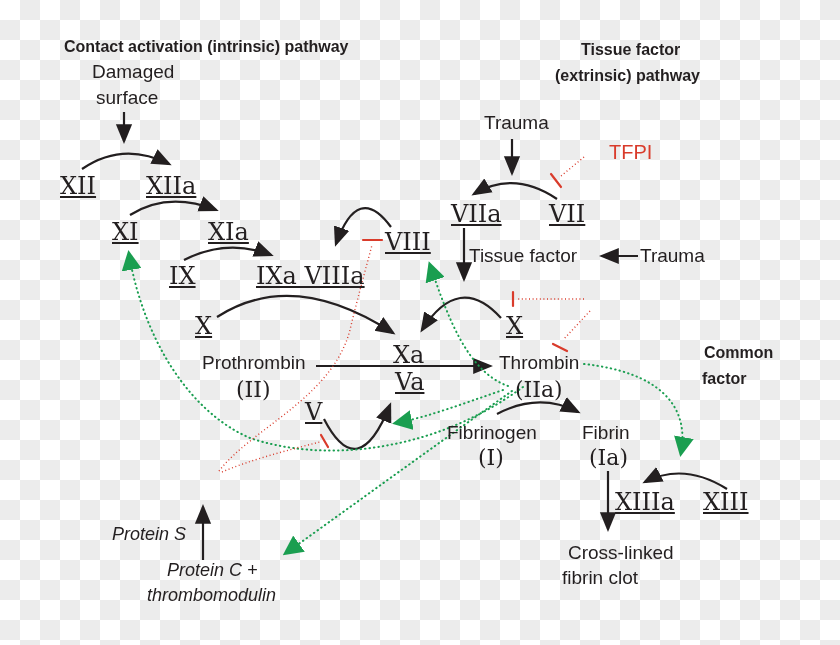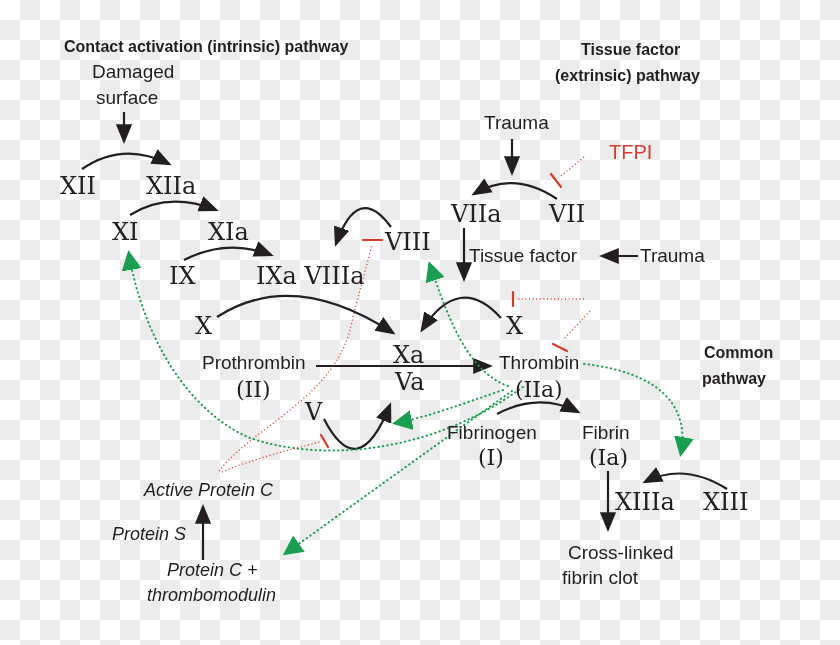--- a/index.html
+++ b/index.html
@@ -14,21 +14,21 @@
   .k {stroke:var(--ink,#231f20);stroke-width:2.2;}
   .g {stroke:var(--green,#1a9e50);stroke-width:2;stroke-dasharray:0.5 4;stroke-linecap:round;}
   .r {stroke:var(--red,#d93b2b);stroke-width:1.4;stroke-dasharray:1 2.6;}
   .rb{stroke:var(--red,#d93b2b);stroke-width:2.2;stroke-linecap:round;}
   #ah path{fill:var(--ink,#231f20);}
   #gh path{fill:var(--green,#1a9e50);}
   .lbl{position:absolute;white-space:nowrap;color:var(--ink,#231f20);line-height:1.05;}
   .h  {font:bold 16px "Liberation Sans", sans-serif;text-align:center;}
   .t  {font:19px "Liberation Sans", sans-serif;}
   .t20{font:20px "Liberation Sans", sans-serif;}
-  .f  {font:24px "DejaVu Serif", serif;}
+  .f  {font:24px "DejaVu Serif", serif;text-decoration:underline;}
   .f22{font:22px "DejaVu Serif", serif;}
   .it {font:italic 18px "Liberation Sans", sans-serif;}
   .red{color:var(--red,#d93b2b);margin-left:24px;}
 </style>
 </head>
 <body>
 
 <div class="stage">
 
   <svg class="net" width="840" height="645" viewBox="0 0 840 645">
@@ -80,21 +80,21 @@
       <path class="rb" d="M 363 240 L 382 240"></path>
       <path class="r" d="M 222 472 C 250 460 288 450 320 442"></path>
       <path class="rb" d="M 321 435 L 328 447"></path>
     </g>
   </svg>
 
   <div class="lbl h" style="left:64px;top:38px">Contact activation (intrinsic) pathway</div>
   <div class="lbl h" style="left:581px;top:41px">Tissue factor</div>
   <div class="lbl h" style="left:555px;top:67px">(extrinsic) pathway</div>
   <div class="lbl h" style="left:704px;top:344px">Common</div>
-  <div class="lbl h" style="left:702px;top:370px">pathway</div>
+  <div class="lbl h" style="left:702px;top:370px">factor</div>
 
   <div class="lbl t" style="left:92px;top:61px">Damaged</div>
   <div class="lbl t" style="left:96px;top:87px">surface</div>
   <div class="lbl f" style="left:60px;top:172px">XII</div>
   <div class="lbl f" style="left:146px;top:172px">XIIa</div>
   <div class="lbl f" style="left:112px;top:218px">XI</div>
   <div class="lbl f" style="left:208px;top:218px">XIa</div>
   <div class="lbl f" style="left:169px;top:262px">IX</div>
   <div class="lbl f" style="left:256px;top:262px">IXa VIIIa</div>
   <div class="lbl f" style="left:195px;top:312px">X</div>
@@ -117,18 +117,17 @@
   <div class="lbl f22" style="left:515px;top:377px">(IIa)</div>
   <div class="lbl t" style="left:447px;top:422px">Fibrinogen</div>
   <div class="lbl f22" style="left:478px;top:445px">(I)</div>
   <div class="lbl t" style="left:582px;top:422px">Fibrin</div>
   <div class="lbl f22" style="left:589px;top:445px">(Ia)</div>
   <div class="lbl f" style="left:615px;top:488px">XIIIa</div>
   <div class="lbl f" style="left:703px;top:488px">XIII</div>
   <div class="lbl t" style="left:568px;top:542px">Cross-linked</div>
   <div class="lbl t" style="left:562px;top:567px">fibrin clot</div>
 
-  <div class="lbl it" style="left:144px;top:480px">Active Protein C</div>
   <div class="lbl it" style="left:112px;top:524px">Protein S</div>
   <div class="lbl it" style="left:167px;top:560px">Protein C +</div>
   <div class="lbl it" style="left:147px;top:585px">thrombomodulin</div>
 
 </div>
 
 </body></html>

